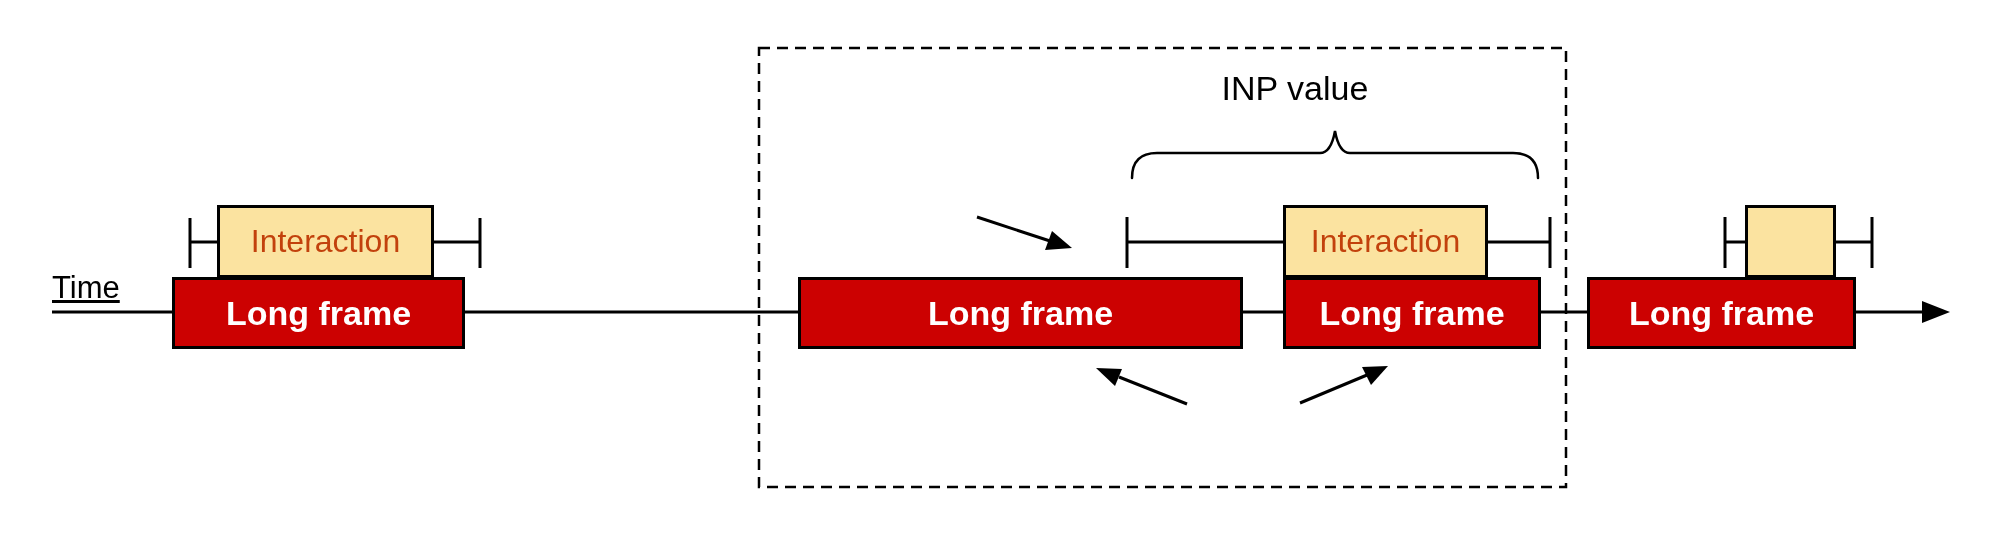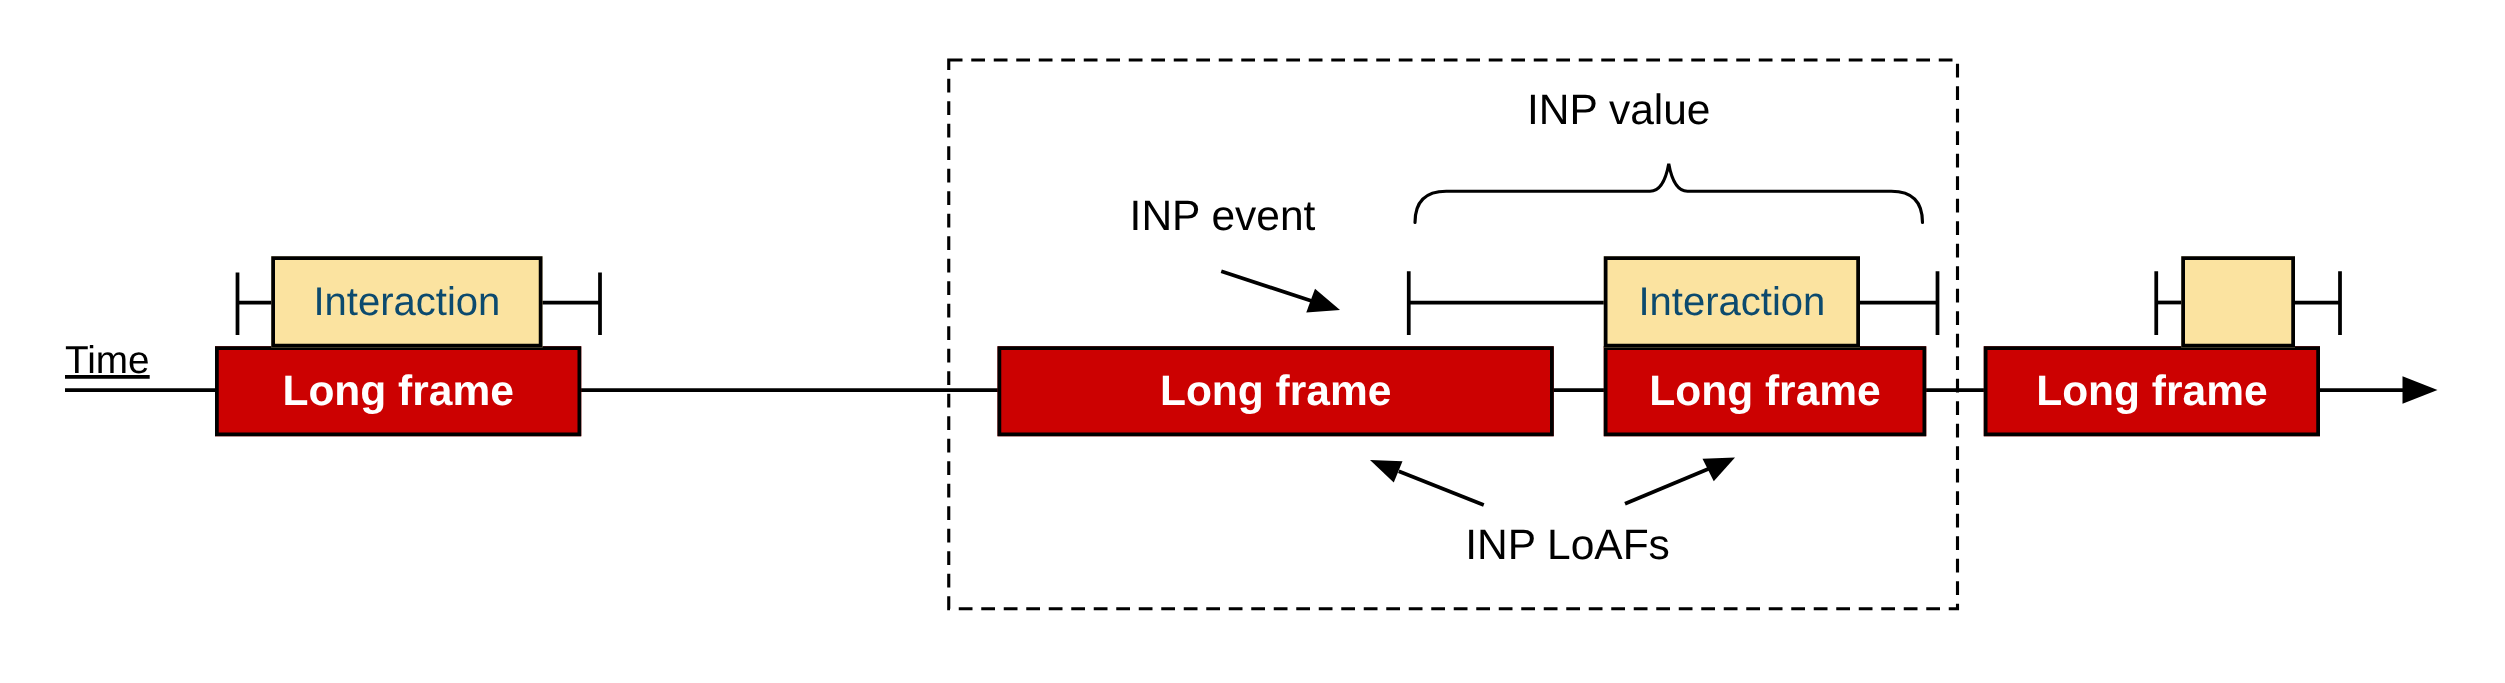--- a/index.html
+++ b/index.html
@@ -13,21 +13,21 @@
   #lines{position:absolute;left:0;top:0;z-index:1;}
   .box{
     position:absolute;
     box-sizing:border-box;
     border:3px solid #000;
     display:flex;align-items:center;justify-content:center;
     z-index:2;
     white-space:nowrap;
   }
   .lf{background:#cc0101;color:#ffffff;font-size:34px;font-weight:bold;}
-  .int{background:#fbe3a0;color:#0c4a6e;font-size:32px;}
+  .int{background:#fbe3a0;color:#c2410c;font-size:32px;}
   .lbl{
     position:absolute;color:#000;z-index:3;white-space:nowrap;
     font-size:34px;line-height:1.1;
   }
   .lbl.centered{transform:translate(-50%,-50%);}
   #time-label{left:52px;top:271px;font-size:31px;text-decoration:underline;}
   #inp-event-label{left:978px;top:174px;}
   #inp-value-label{left:1295px;top:89px;}
   #inp-loafs-label{left:1254px;top:437px;}
   
@@ -107,17 +107,15 @@
 
   <div id="int1" class="box int">
     <span>Interaction</span>
   </div>
   <div id="int2" class="box int">
     <span>Interaction</span>
   </div>
   <div id="int3" class="box int"></div>
 
   <div id="time-label" class="lbl">Time</div>
-  <div id="inp-event-label" class="lbl centered">INP event</div>
   <div id="inp-value-label" class="lbl centered">INP value</div>
-  <div id="inp-loafs-label" class="lbl centered">INP LoAFs</div>
 
 </div>
 
 </body></html>

